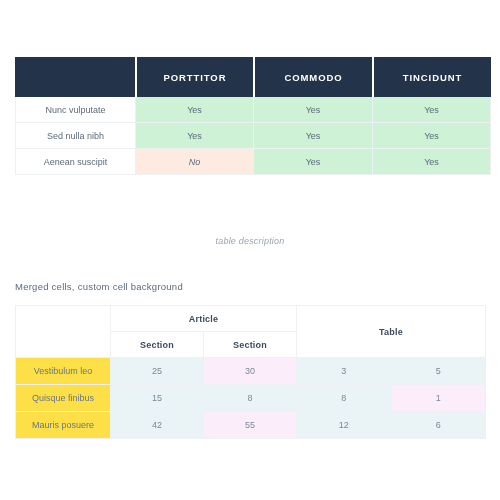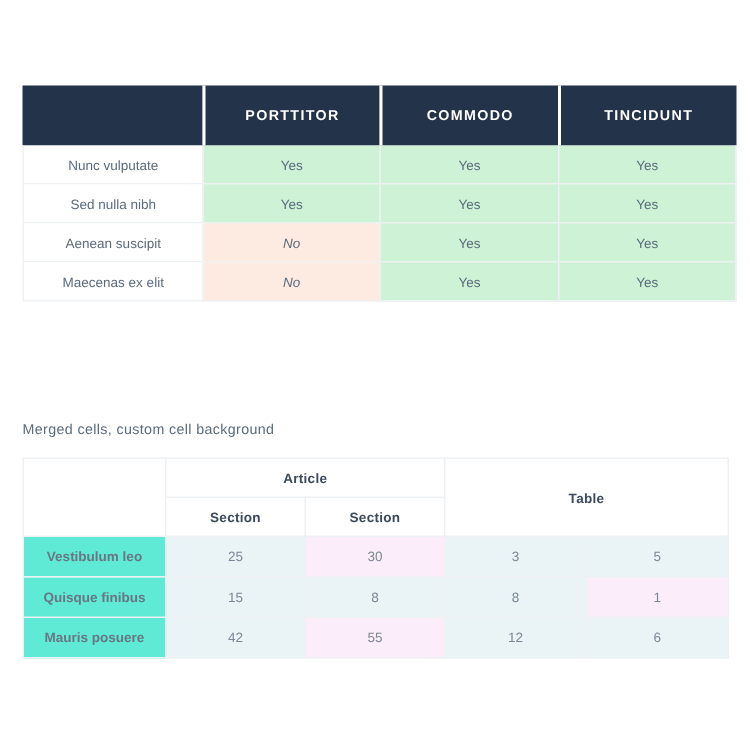--- a/index.html
+++ b/index.html
@@ -127,23 +127,22 @@
     background: #ffffff;
     letter-spacing: 0.2px;
   }
   table.t2 td {
     height: 27px;
     font-size: 9px;
     font-weight: normal;
     color: #7b8796;
   }
   .t2 td.rowlabel {
-    background: #5eead4;
+    background: #fde047;
     color: #6a7684;
-    font-weight: bold;
   }
   .bg-cyan { background: #eaf4f6; }
   .bg-pink { background: #fbeefa; margin-top: 48px; }
 </style>
 </head>
 <body>
 
 <div class="page">
 
   <div class="t1-wrap">
@@ -168,30 +167,25 @@
           <td class="cell-yes">Yes</td>
           <td class="cell-yes">Yes</td>
           <td class="cell-yes last">Yes</td>
         </tr>
         <tr>
           <td class="rowhead">Aenean suscipit</td>
           <td class="cell-no">No</td>
           <td class="cell-yes">Yes</td>
           <td class="cell-yes last">Yes</td>
         </tr>
-        <tr>
-          <td class="rowhead">Maecenas ex elit</td>
-          <td class="cell-no">No</td>
-          <td class="cell-yes">Yes</td>
-          <td class="cell-yes last">Yes</td>
-        </tr>
       </tbody>
     </table>
   </div>
 
+  <div class="t1-caption">table description</div>
 
   <div class="section-label">Merged cells, custom cell background</div>
 
   <div class="t2-wrap">
     <table class="t2">
       <thead>
         <tr>
           <th rowspan="2" style="width:95px"></th>
           <th colspan="2" style="width:186px">Article</th>
           <th colspan="2" rowspan="2" style="width:189px">Table</th>

